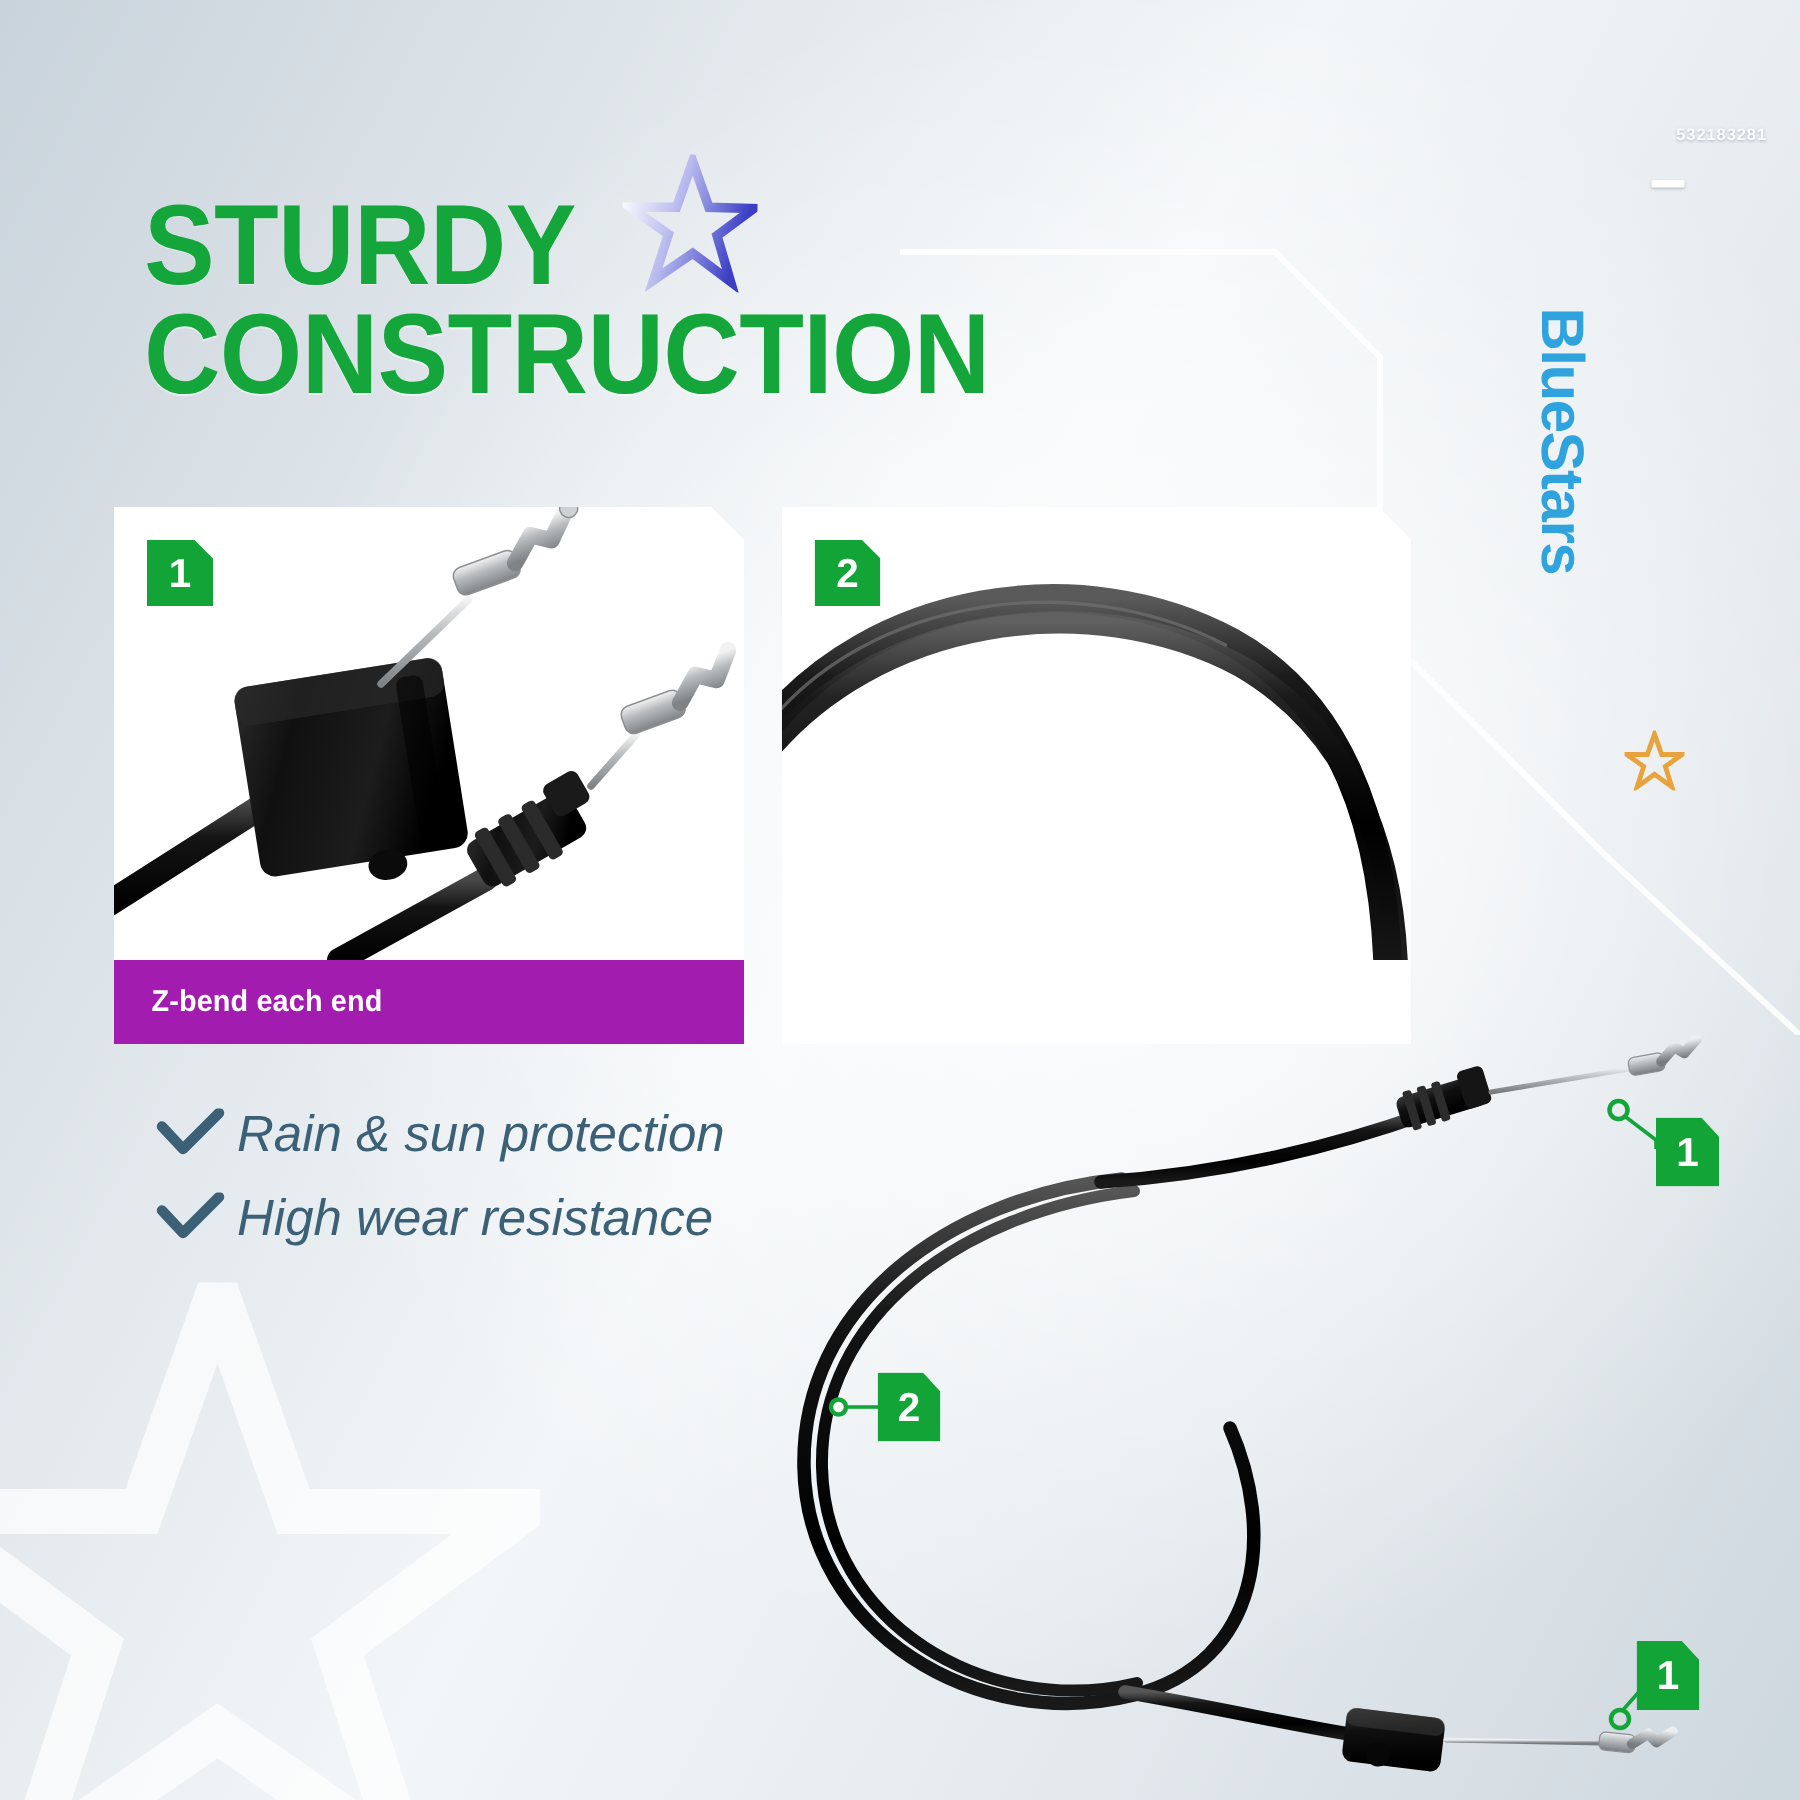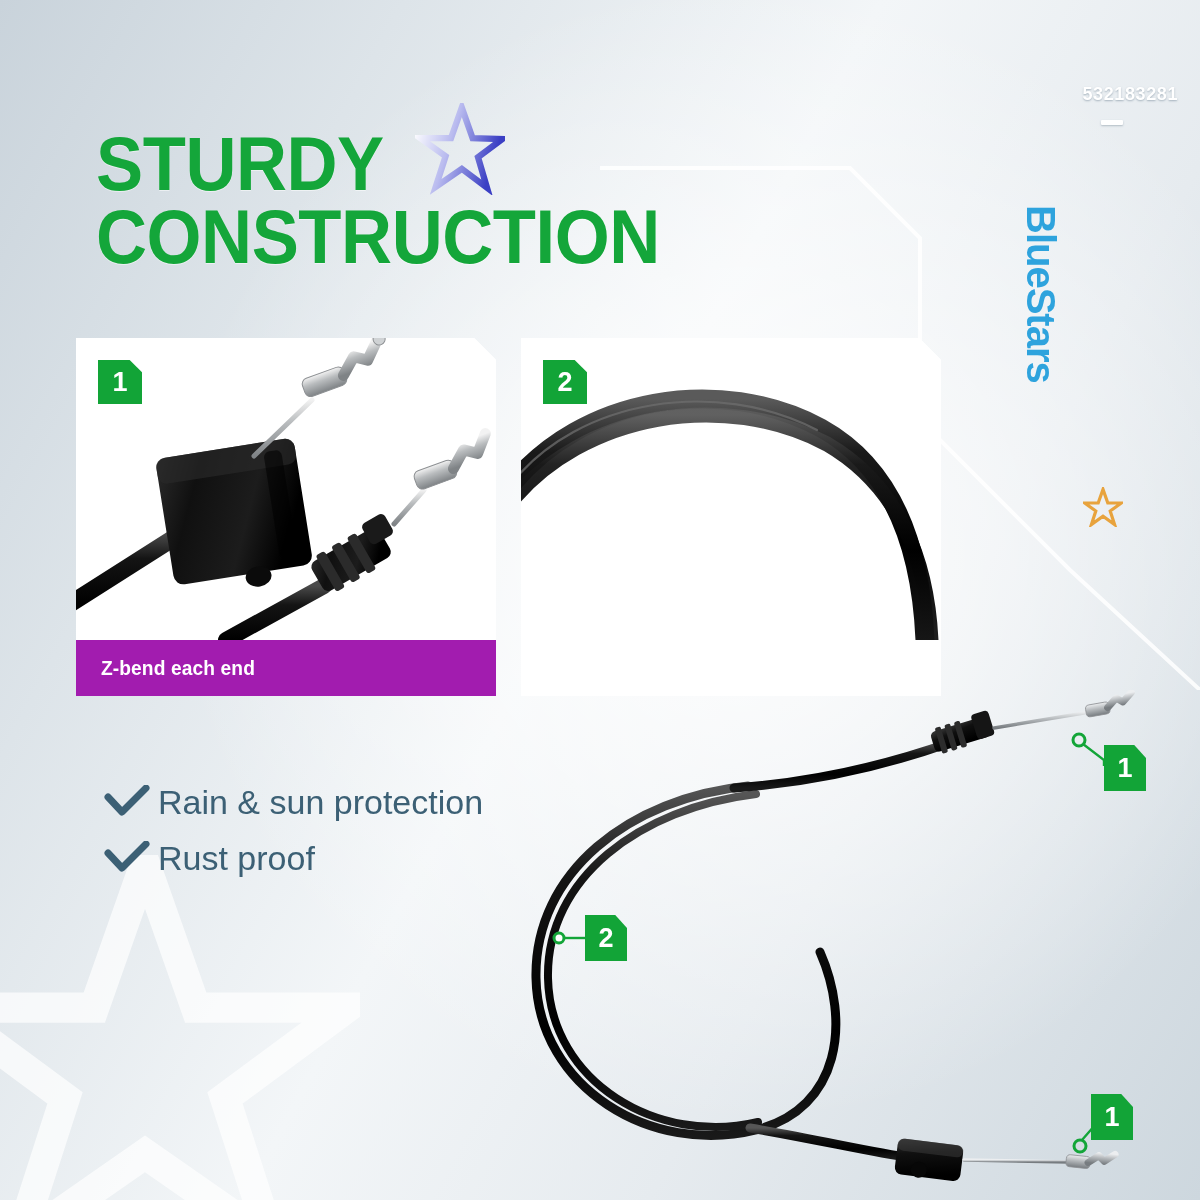--- a/index.html
+++ b/index.html
@@ -30,21 +30,21 @@
     transform:scaleX(.93);transform-origin:left top;
     text-shadow:0 1px 0 rgba(255,255,255,.5);
   }
   .headline .l2{display:block;}
 
   .headline-star{position:absolute;left:415px;top:103px;width:90px;height:92px;}
 
   
   .part-number{
     position:absolute;right:22px;top:84px;
-    color:#ffffff;font-size:18px;font-weight:bold;letter-spacing:.6px;
+    color:#ffffff;font-size:11px;font-weight:bold;letter-spacing:.6px;
     text-shadow:0 1px 2px rgba(110,130,145,.55);
   }
   .part-dash{
     position:absolute;right:77px;top:120px;width:22px;height:5px;background:#ffffff;border-radius:1px;
     box-shadow:0 1px 2px rgba(110,130,145,.45);
   }
   .brand{
     position:absolute;left:1063px;top:205px;
     transform-origin:left top;transform:rotate(90deg);
     color:#2ea3dd;font-size:40px;font-weight:bold;letter-spacing:-1px;
@@ -79,21 +79,21 @@
   .badge{
     position:absolute;background:#12a437;
     clip-path:polygon(0 0, 72% 0, 100% 28%, 100% 100%, 0 100%);
     display:flex;align-items:center;justify-content:center;
     color:#ffffff;font-weight:bold;font-family:"Liberation Sans",sans-serif;
   }
   .badge.in-panel{width:44px;height:44px;font-size:27px;left:22px;top:22px;}
   .badge.callout{width:42px;height:46px;font-size:27px;}
 
   
-  .features{position:absolute;left:104px;top:780px;width:520px;}
+  .features{position:absolute;left:104px;top:734px;width:520px;font-style:italic;}
   .feature{display:flex;align-items:center;margin-bottom:12px;height:44px;}
   .feature .check{width:46px;height:34px;flex:0 0 46px;}
   .feature .ftext{
     color:#3c6075;font-size:34px;line-height:1;margin-left:8px;white-space:nowrap;
     font-family:"Liberation Sans","DejaVu Sans",sans-serif;
   }
 
   
   .hero{position:absolute;left:520px;top:690px;width:640px;height:510px;}
 
@@ -224,21 +224,21 @@
     <div class="feature">
       <svg class="check" viewBox="0 0 46 34">
         <path d="M4 12 L18 27 L42 3" fill="none" stroke="#3c6075" stroke-width="7" stroke-linecap="round" stroke-linejoin="round"></path>
       </svg>
       <div class="ftext">Rain &amp; sun protection</div>
     </div>
     <div class="feature">
       <svg class="check" viewBox="0 0 46 34">
         <path d="M4 12 L18 27 L42 3" fill="none" stroke="#3c6075" stroke-width="7" stroke-linecap="round" stroke-linejoin="round"></path>
       </svg>
-      <div class="ftext">Rust proof</div>
+      <div class="ftext">High wear resistance</div>
     </div>
   </div>
 
   <div class="hero">
     <svg viewBox="0 0 640 510" width="640" height="510">
       <defs>
         <linearGradient id="hcab" x1="0" y1="0" x2="0" y2="1">
           <stop offset="0%" stop-color="#565656"></stop>
           <stop offset="25%" stop-color="#151515"></stop>
           <stop offset="70%" stop-color="#000000"></stop>

